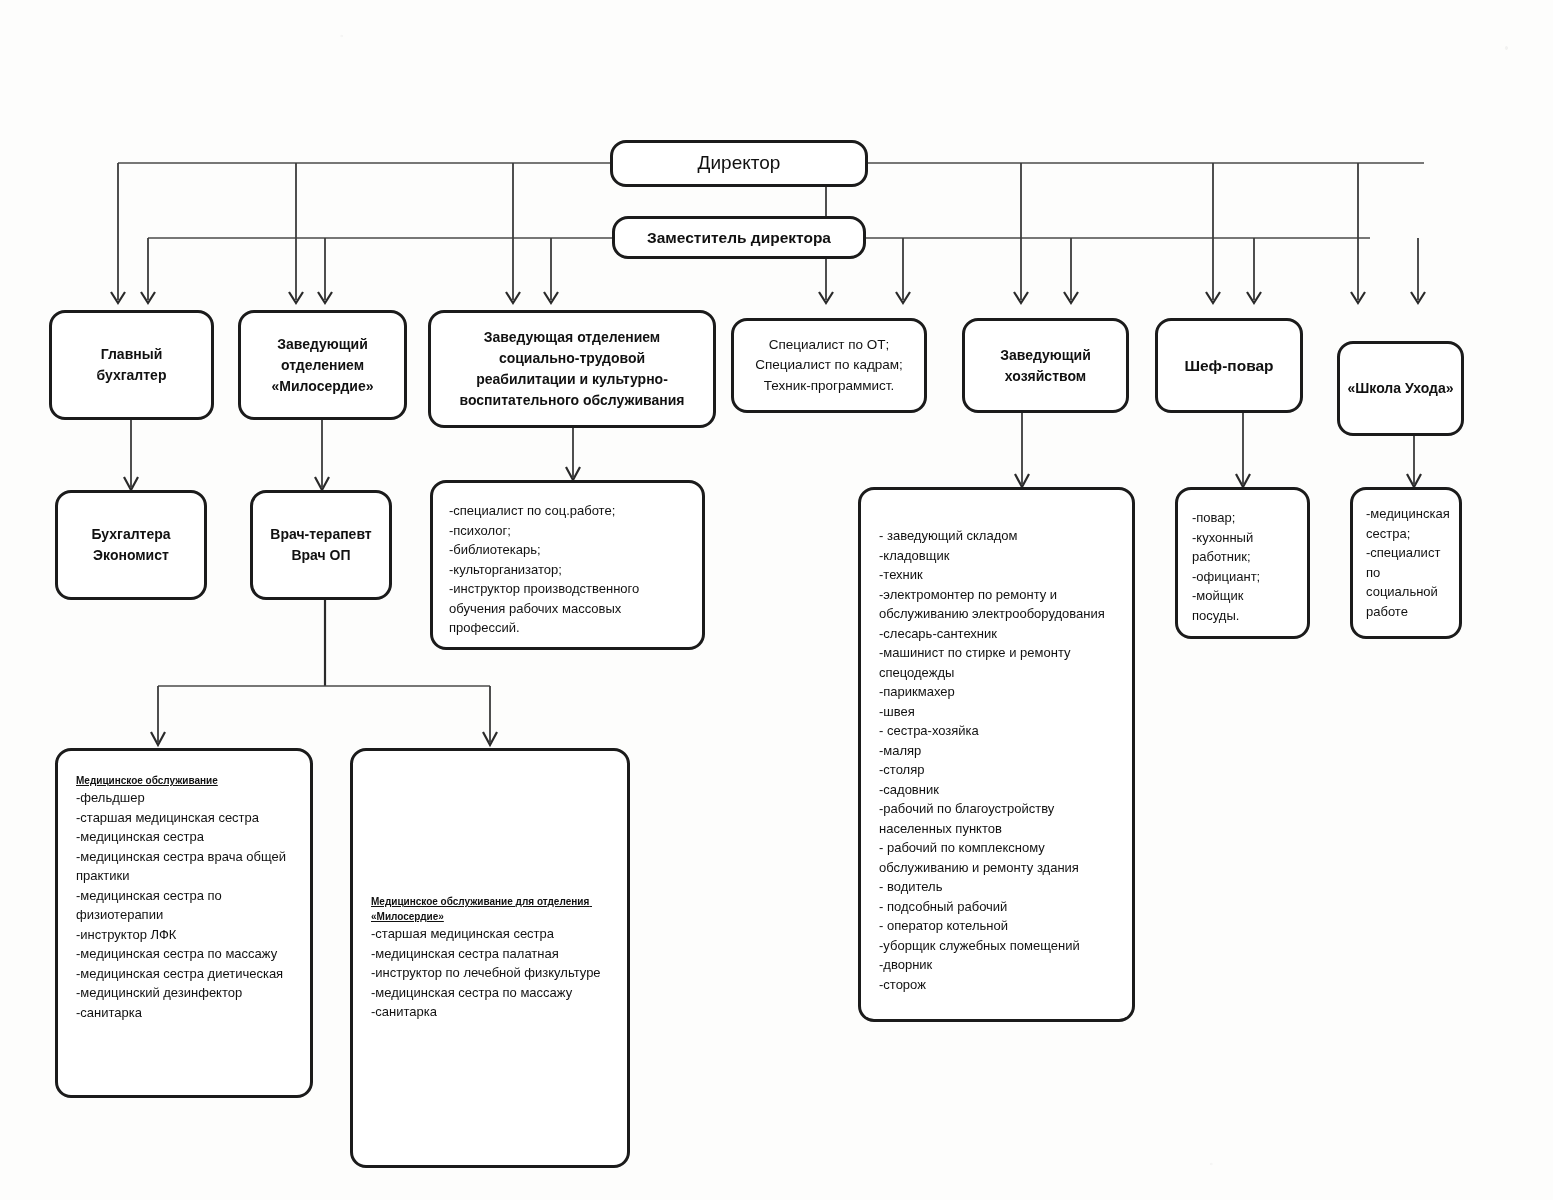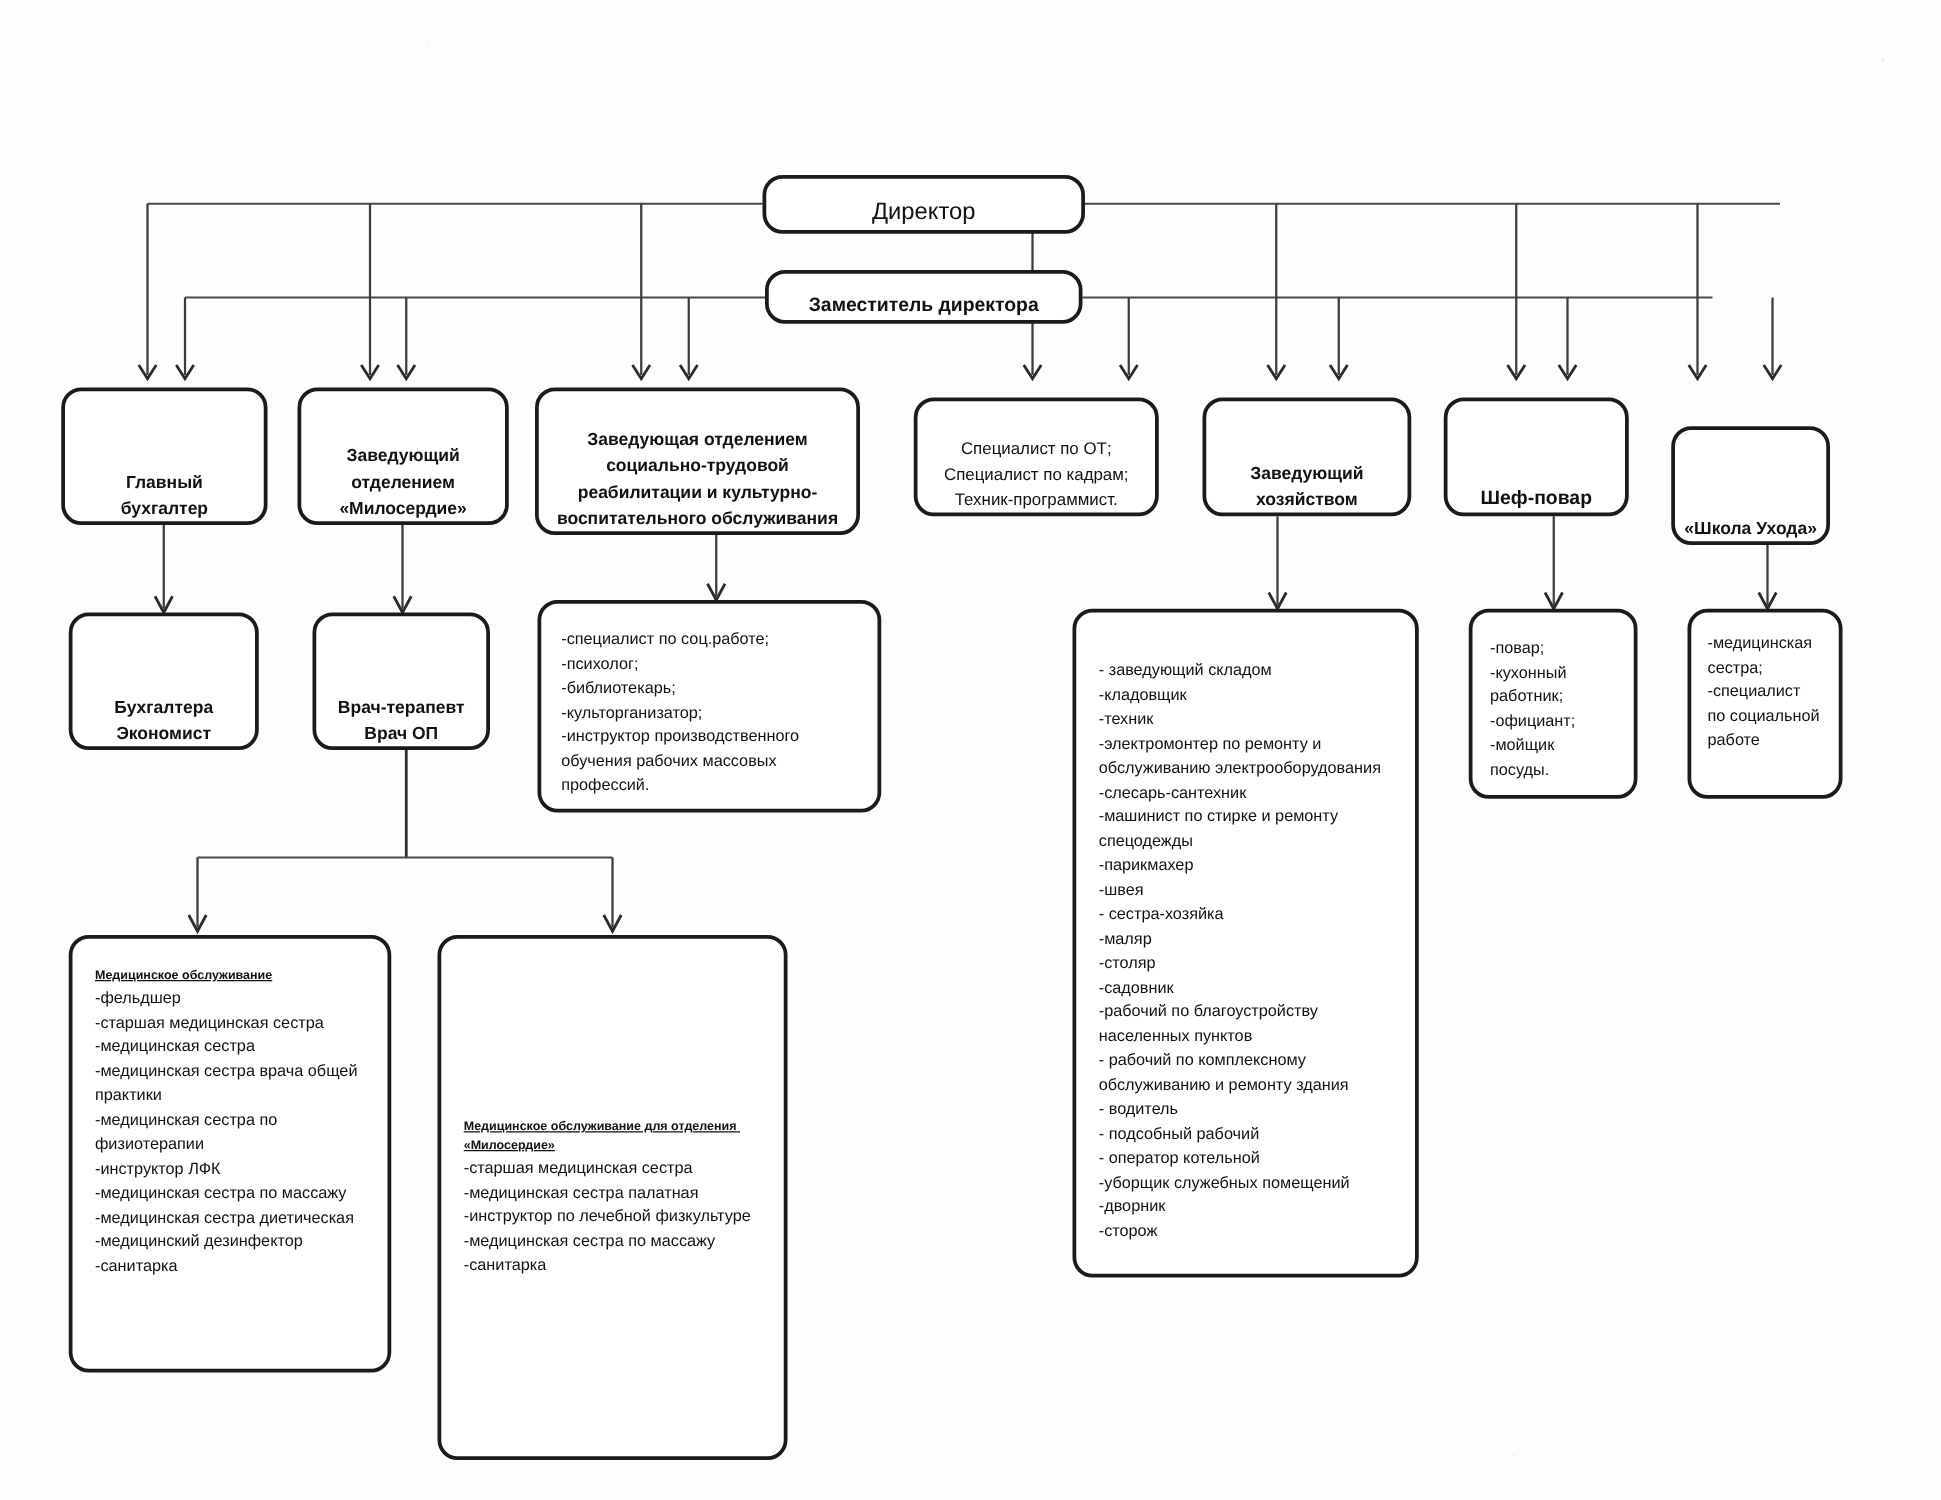--- a/index.html
+++ b/index.html
@@ -27,21 +27,21 @@
     pointer-events: none;
   }
   .node {
     position: absolute;
     box-sizing: border-box;
     border: 3.2px solid #1b1b1b;
     border-radius: 16px;
     background: #ffffff;
     display: flex;
     flex-direction: column;
-    justify-content: flex-end;
+    justify-content: center;
   }
   .node.centered {
     align-items: center;
     text-align: center;
   }
   .node.listbox {
     justify-content: flex-start;
     text-align: left;
   }
   .node .line {
@@ -156,21 +156,21 @@
     <span class="line title-sm">Главный
 бухгалтер</span>
   </div>
 
   <div class="node centered" style="left:238px; top:310px; width:169px; height:110px;">
     <span class="line title-sm">Заведующий
 отделением
 «Милосердие»</span>
   </div>
 
-  <div class="node centered" style="left:428px; top:310px; width:260px; height:118px; padding:0 8px;">
+  <div class="node centered" style="left:428px; top:310px; width:288px; height:118px; padding:0 8px;">
     <span class="line title-sm">Заведующая отделением
 социально-трудовой
 реабилитации и культурно-
 воспитательного обслуживания</span>
   </div>
 
   <div class="node centered" style="left:731px; top:318px; width:196px; height:95px;">
     <span class="line body-sm">Специалист по ОТ;
 Специалист по кадрам;
 Техник-программист.</span>
@@ -236,21 +236,21 @@
 
   <div class="node listbox" style="left:1175px; top:487px; width:135px; height:152px; padding:18px 14px;">
     <div>
       <span class="line body-xs">-повар;</span>
       <span class="line body-xs">-кухонный работник;</span>
       <span class="line body-xs">-официант;</span>
       <span class="line body-xs">-мойщик посуды.</span>
     </div>
   </div>
 
-  <div class="node listbox" style="left:1350px; top:487px; width:124px; height:152px; padding:14px 13px;">
+  <div class="node listbox" style="left:1350px; top:487px; width:112px; height:152px; padding:14px 13px;">
     <div>
       <span class="line body-xs">-медицинская сестра;</span>
       <span class="line body-xs">-специалист по социальной работе</span>
     </div>
   </div>
 
   <div class="node listbox" style="left:55px; top:748px; width:258px; height:350px; padding:22px 18px;">
     <span class="line heading-ul">Медицинское обслуживание</span>
     <div>
       <span class="line body-xs">-фельдшер</span>

